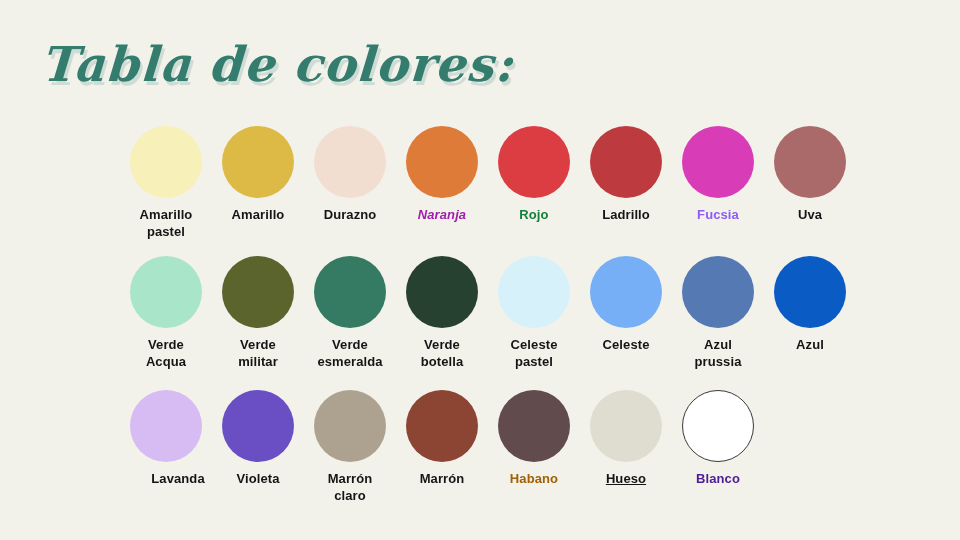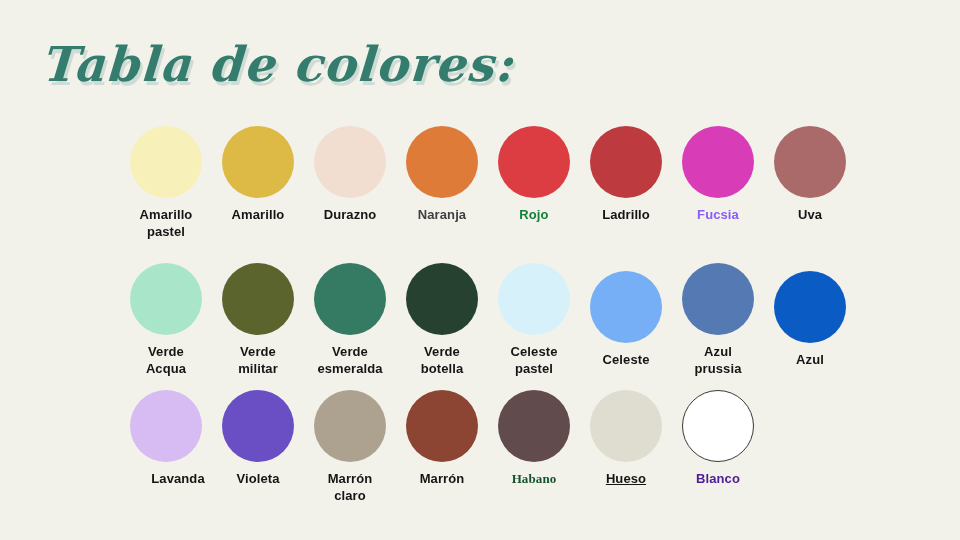--- a/index.html
+++ b/index.html
@@ -75,21 +75,21 @@
     font-weight: 700;
     color: #151515;
     text-align: center;
     line-height: 1.28;
     letter-spacing: 0.1px;
     white-space: pre-line;
   }
 
   
   .row-1 { height: 124px; }
-  .row-2 { height: 128px; align-items: center; }
+  .row-2 { height: 128px; }
   .row-3 { height: 120px; }
 </style>
 </head>
 <body style="background: rgb(243, 242, 234);">
 
 <div id="slide">
 
   <div id="title" style="color: rgb(52, 125, 110); text-shadow: rgb(207, 220, 213) 3px 4px 0px;">Tabla de colores:</div>
 
   <div id="palette">
@@ -103,21 +103,21 @@
       <div class="swatch">
         <div class="swatch-dot" style="background: rgb(221, 186, 69);"></div>
         <div class="swatch-label" style="color: rgb(21, 21, 21);">Amarillo</div>
       </div>
       <div class="swatch">
         <div class="swatch-dot" style="background: rgb(242, 221, 209);"></div>
         <div class="swatch-label" style="color: rgb(21, 21, 21);">Durazno</div>
       </div>
       <div class="swatch">
         <div class="swatch-dot" style="background: rgb(222, 123, 56);"></div>
-        <div class="swatch-label" style="color: #404040;">Naranja</div>
+        <div class="swatch-label" style="color: #a21caf; font-style: italic;">Naranja</div>
       </div>
       <div class="swatch">
         <div class="swatch-dot" style="background: rgb(220, 61, 67);"></div>
         <div class="swatch-label" style="color: #15803d;">Rojo</div>
       </div>
       <div class="swatch">
         <div class="swatch-dot" style="background: rgb(189, 59, 63);"></div>
         <div class="swatch-label" style="color: rgb(21, 21, 21);">Ladrillo</div>
       </div>
       <div class="swatch">
@@ -184,21 +184,21 @@
         <div class="swatch-dot" style="background: rgb(173, 162, 143);"></div>
         <div class="swatch-label" style="color: rgb(21, 21, 21);">Marrón
 claro</div>
       </div>
       <div class="swatch">
         <div class="swatch-dot" style="background: rgb(140, 68, 51);"></div>
         <div class="swatch-label" style="color: rgb(21, 21, 21);">Marrón</div>
       </div>
       <div class="swatch">
         <div class="swatch-dot" style="background: rgb(98, 75, 76);"></div>
-        <div class="swatch-label" style="color: #14532d; font-family: Liberation Serif, serif;">Habano</div>
+        <div class="swatch-label" style="color: #a16207;">Habano</div>
       </div>
       <div class="swatch">
         <div class="swatch-dot" style="background: rgb(222, 221, 208);"></div>
         <div class="swatch-label" style="color: rgb(21, 21, 21); text-decoration: underline;">Hueso</div>
       </div>
       <div class="swatch">
         <div class="swatch-dot outlined" style="background: rgb(255, 255, 255);"></div>
         <div class="swatch-label" style="color: #4c1d95;">Blanco</div>
       </div>
     </div>

